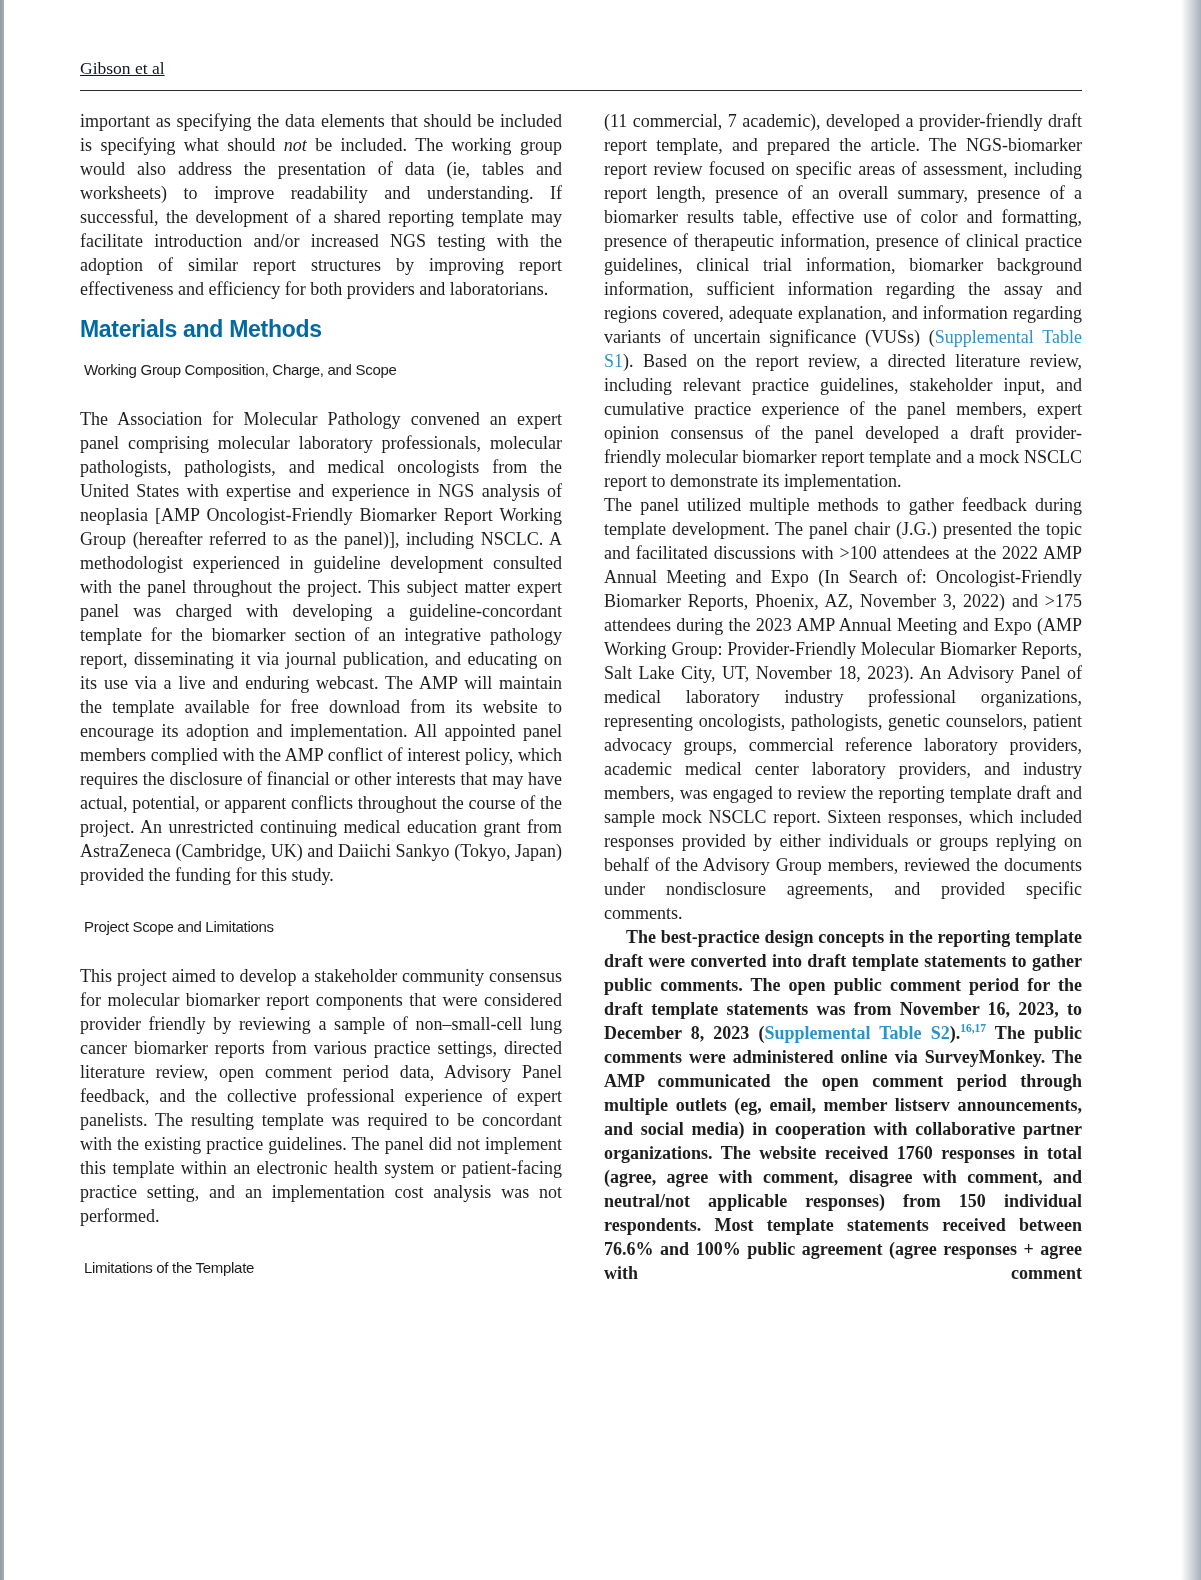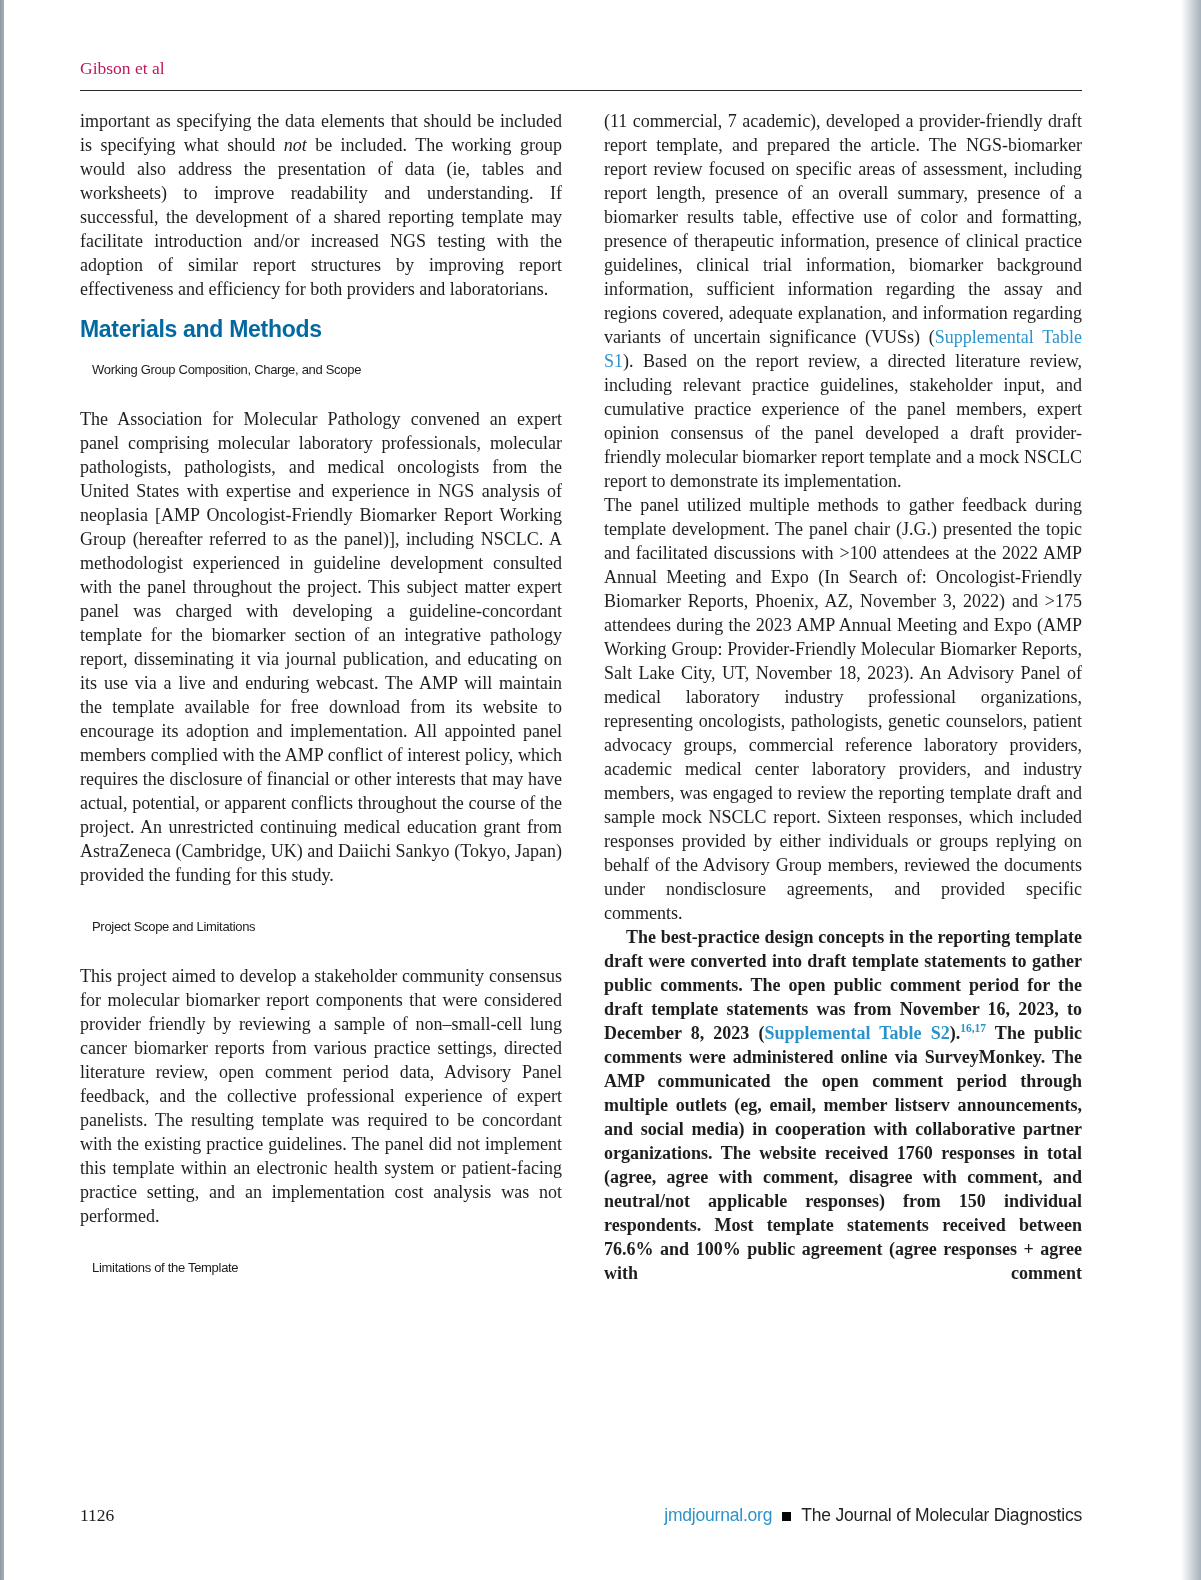--- a/index.html
+++ b/index.html
@@ -7,21 +7,21 @@
     position:relative; width:1201px; height:1580px; margin:0 auto;
     background:#ffffff; overflow:hidden;
     font-family:"Liberation Serif", serif; color:#1e1e1e;
   }
   .edge-l { position:absolute; left:0; top:0; bottom:0; width:4px;
     background:linear-gradient(to right,#8f9aa4,#a5afb8); }
   .edge-r { position:absolute; right:0; top:0; bottom:0; width:20px;
     background:linear-gradient(to right, rgba(167,177,187,0), #a7b1bb); }
   .running-head {
     position:absolute; left:80px; top:58px; width:1002px;
-    font-size:17.5px; color:#be185d;
+    font-size:17.5px; color:#0f172a;text-decoration:underline;
   }
   .head-rule {
     position:absolute; left:80px; top:90px; width:1002px; height:0;
     border-top:1.6px solid #2a2a2a;
   }
   .col {
     position:absolute; top:109px; width:482px;
     font-size:18px; line-height:24px; text-align:justify;
     -webkit-hyphens:auto; hyphens:auto;
   }
@@ -30,22 +30,22 @@
   .p { margin:0; }
   .indent { text-indent:22px;font-weight:bold; }
   .cont { text-align-last:justify; }
   .h1 {
     font-family:"Liberation Sans", sans-serif; font-weight:bold;
     font-size:23px; line-height:28px; letter-spacing:-0.3px;
     color:#0369a1; margin:14px 0 15px; text-align:left;
   }
   .h2 {
     font-family:"Liberation Sans", sans-serif; font-weight:normal;
-    font-size:13px; line-height:24px; letter-spacing:-0.3px;
-    color:#1c1c1c; margin:28px 12px 25px; text-align:left;
+    font-size:15px; line-height:24px; letter-spacing:-0.3px;
+    color:#1c1c1c; margin:28px 4px 25px; text-align:left;
   }
   .h1 + .h2 { margin-top:0; }
   .link { color:var(--link,#2b93cc); text-decoration:none; cursor:pointer; }
   sup { font-size:11.5px; line-height:0; }
   .footer {
     position:absolute; left:80px; top:1505px; width:1002px;
     display:flex; justify-content:space-between; align-items:baseline;
   }
   .pageno { font-size:17.5px; color:#1b1b1b; }
   .journal-line {
@@ -73,19 +73,13 @@
       <h3 class="h2">Project Scope and Limitations</h3>
       <p class="p">This project aimed to develop a stakeholder community consensus for molecular biomarker report components that were considered provider friendly by reviewing a sample of non–small-cell lung cancer biomarker reports from various practice settings, directed literature review, open comment period data, Advisory Panel feedback, and the collective professional experience of expert panelists. The resulting template was required to be concordant with the existing practice guidelines. The panel did not implement this template within an electronic health system or patient-facing practice setting, and an implementation cost analysis was not performed.</p>
       <h3 class="h2">Limitations of the Template</h3>
     </div>
   <div class="col col-right">
       <p class="p">(11 commercial, 7 academic), developed a provider-friendly draft report template, and prepared the article. The NGS-biomarker report review focused on specific areas of assessment, including report length, presence of an overall summary, presence of a biomarker results table, effective use of color and formatting, presence of therapeutic information, presence of clinical practice guidelines, clinical trial information, biomarker background information, sufficient information regarding the assay and regions covered, adequate explanation, and information regarding variants of uncertain significance (VUSs) (<a class="link">Supplemental Table S1</a>). Based on the report review, a directed literature review, including relevant practice guidelines, stakeholder input, and cumulative practice experience of the panel members, expert opinion consensus of the panel developed a draft provider-friendly molecular biomarker report template and a mock NSCLC report to demonstrate its implementation.</p>
       <p class="p">The panel utilized multiple methods to gather feedback during template development. The panel chair (J.G.) presented the topic and facilitated discussions with &gt;100 attendees at the 2022 AMP Annual Meeting and Expo (In Search of: Oncologist-Friendly Biomarker Reports, Phoenix, AZ, November 3, 2022) and &gt;175 attendees during the 2023 AMP Annual Meeting and Expo (AMP Working Group: Provider-Friendly Molecular Biomarker Reports, Salt Lake City, UT, November 18, 2023). An Advisory Panel of medical laboratory industry professional organizations, representing oncologists, pathologists, genetic counselors, patient advocacy groups, commercial reference laboratory providers, academic medical center laboratory providers, and industry members, was engaged to review the reporting template draft and sample mock NSCLC report. Sixteen responses, which included responses provided by either individuals or groups replying on behalf of the Advisory Group members, reviewed the documents under nondisclosure agreements, and provided specific comments.</p>
       <p class="p indent cont">The best-practice design concepts in the reporting template draft were converted into draft template statements to gather public comments. The open public comment period for the draft template statements was from November 16, 2023, to December 8, 2023 (<a class="link">Supplemental Table S2</a>).<sup><a class="link">16,17</a></sup> The public comments were administered online via SurveyMonkey. The AMP communicated the open comment period through multiple outlets (eg, email, member listserv announcements, and social media) in cooperation with collaborative partner organizations. The website received 1760 responses in total (agree, agree with comment, disagree with comment, and neutral/not applicable responses) from 150 individual respondents. Most template statements received between 76.6% and 100% public agreement (agree responses + agree with comment</p>
     </div>
 
-  <div class="footer">
-    <span class="pageno">1126</span>
-    <span class="journal-line">
-      <a class="link">jmdjournal.org</a><span class="sq"></span><span>The Journal of Molecular Diagnostics</span>
-    </span>
-  </div>
 </div>
 
 </body></html>

